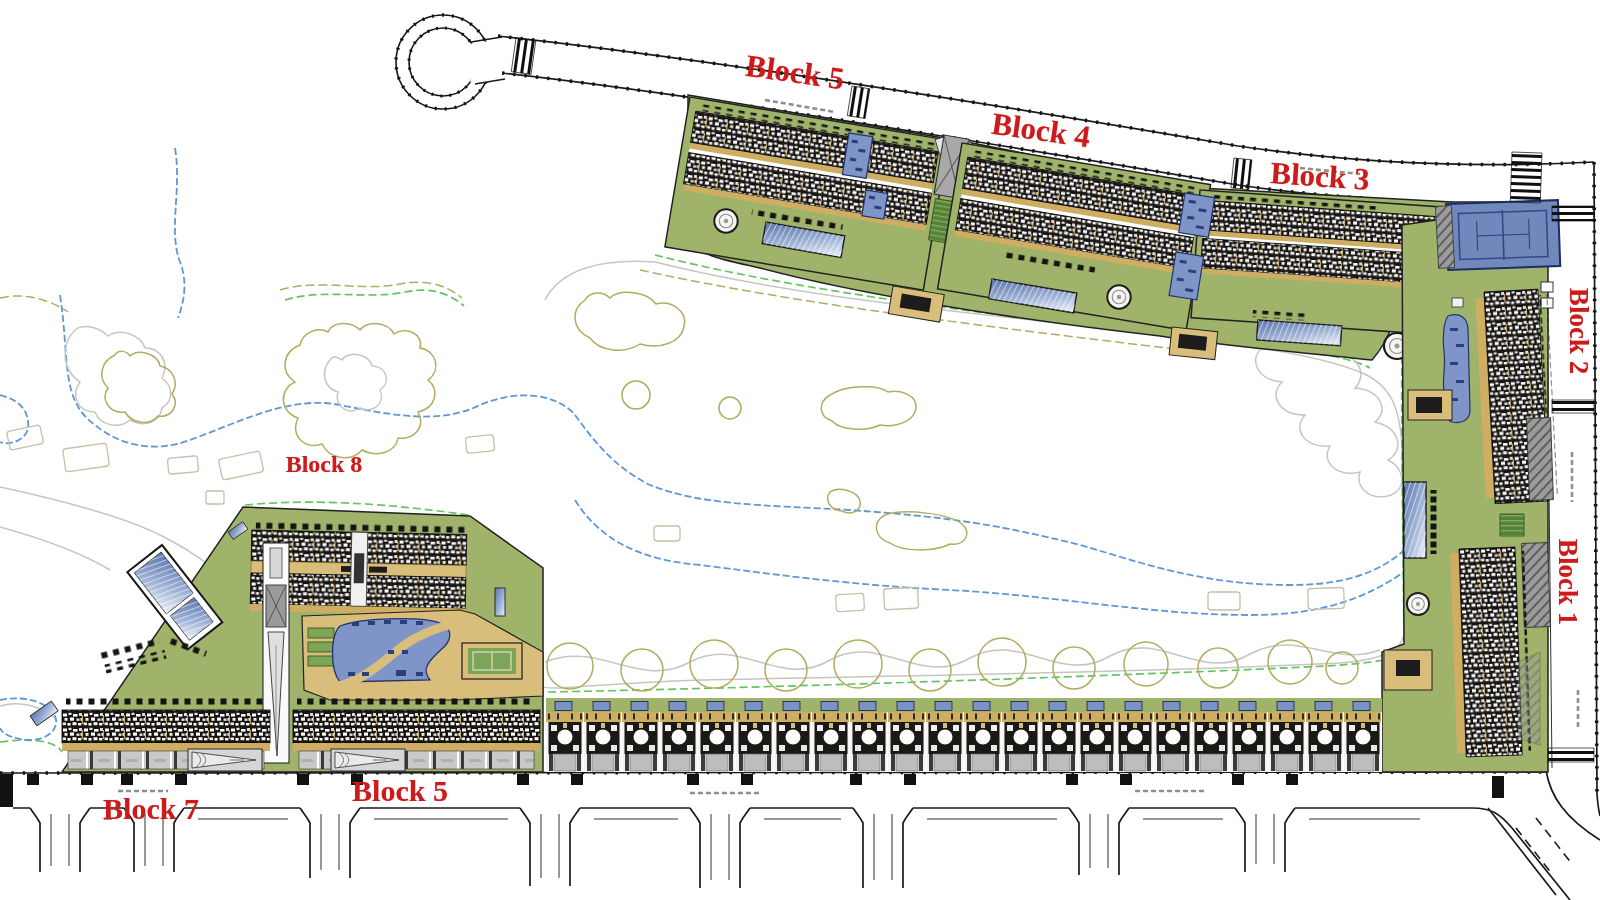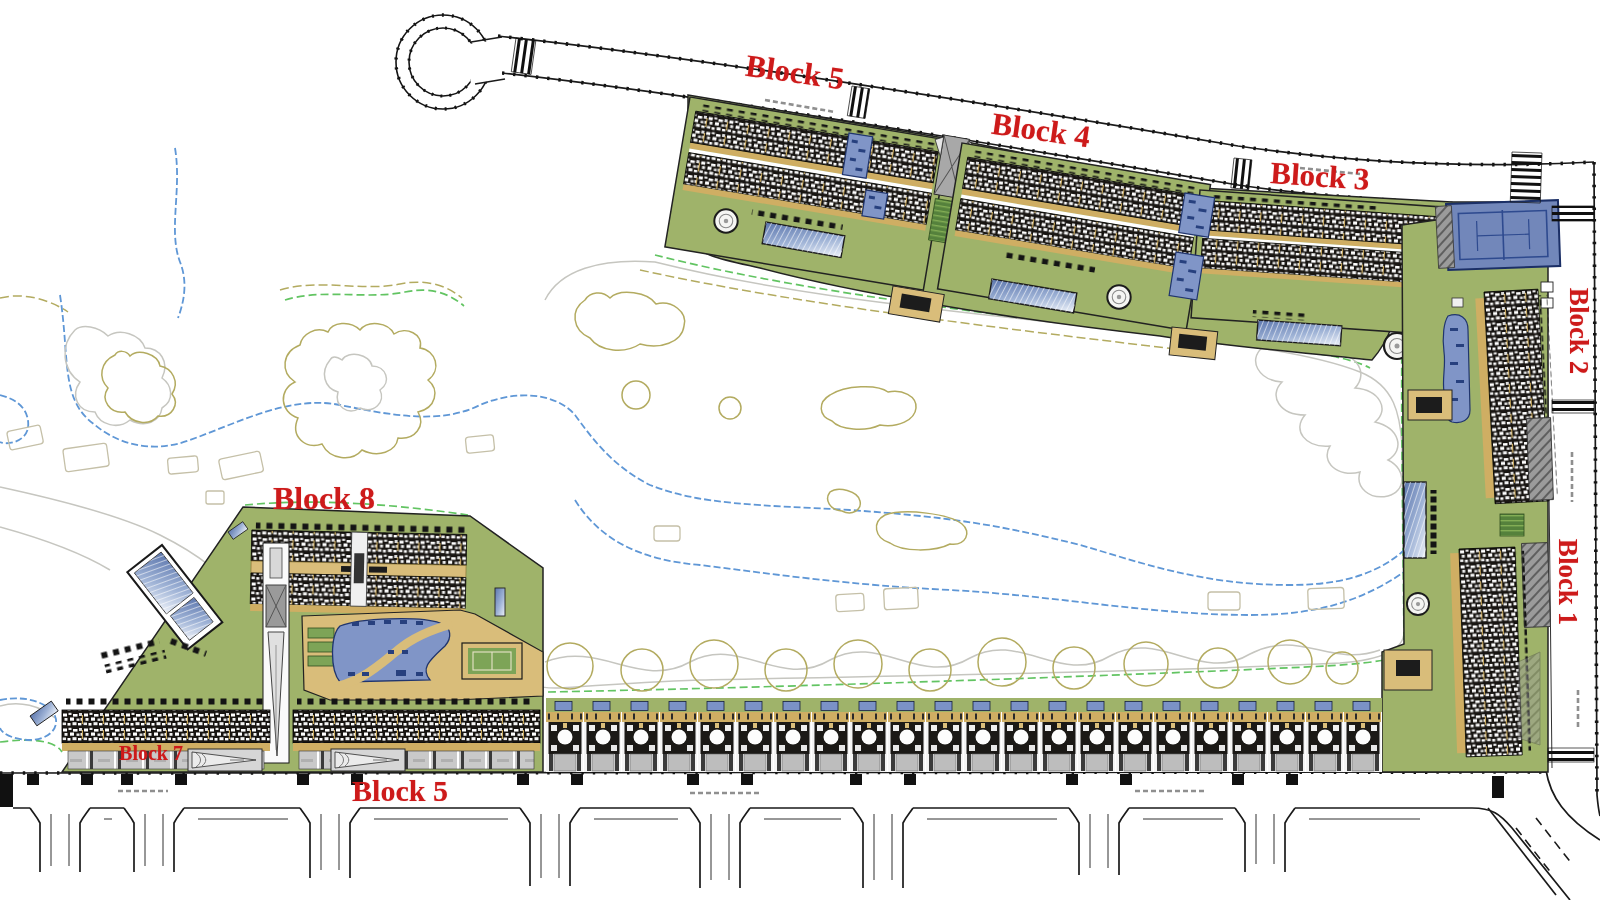--- a/index.html
+++ b/index.html
@@ -554,16 +554,16 @@
   <line class="microtext" x1="1572" y1="452" x2="1572" y2="502"></line>
   <line class="microtext" x1="1578" y1="690" x2="1578" y2="730"></line>
 </g>
 </svg>
 
 <div class="plan-label" style="left:795px;top:72px;font-size:31px;transform:translate(-50%,-50%) rotate(8deg);">Block 5</div>
 <div class="plan-label" style="left:1041px;top:130px;font-size:31px;transform:translate(-50%,-50%) rotate(8deg);">Block 4</div>
 <div class="plan-label" style="left:1320px;top:176px;font-size:31px;transform:translate(-50%,-50%) rotate(4deg);">Block 3</div>
 <div class="plan-label" style="left:1578px;top:331px;font-size:27px;transform:translate(-50%,-50%) rotate(90deg);">Block 2</div>
 <div class="plan-label" style="left:1567px;top:582px;font-size:27px;transform:translate(-50%,-50%) rotate(90deg);">Block 1</div>
-<div class="plan-label" style="left:324px;top:498px;font-size:32px;transform:translate(-50%,-50%);">Block 8</div>
-<div class="plan-label" style="left:151px;top:753px;font-size:20px;transform:translate(-50%,-50%);">Block 7</div>
+<div class="plan-label" style="left:324px;top:464px;font-size:24px;transform:translate(-50%,-50%);">Block 8</div>
+<div class="plan-label" style="left:151px;top:809px;font-size:30px;transform:translate(-50%,-50%);">Block 7</div>
 <div class="plan-label" style="left:400px;top:791px;font-size:30px;transform:translate(-50%,-50%);">Block 5</div>
 </div>
 
 </body></html>

